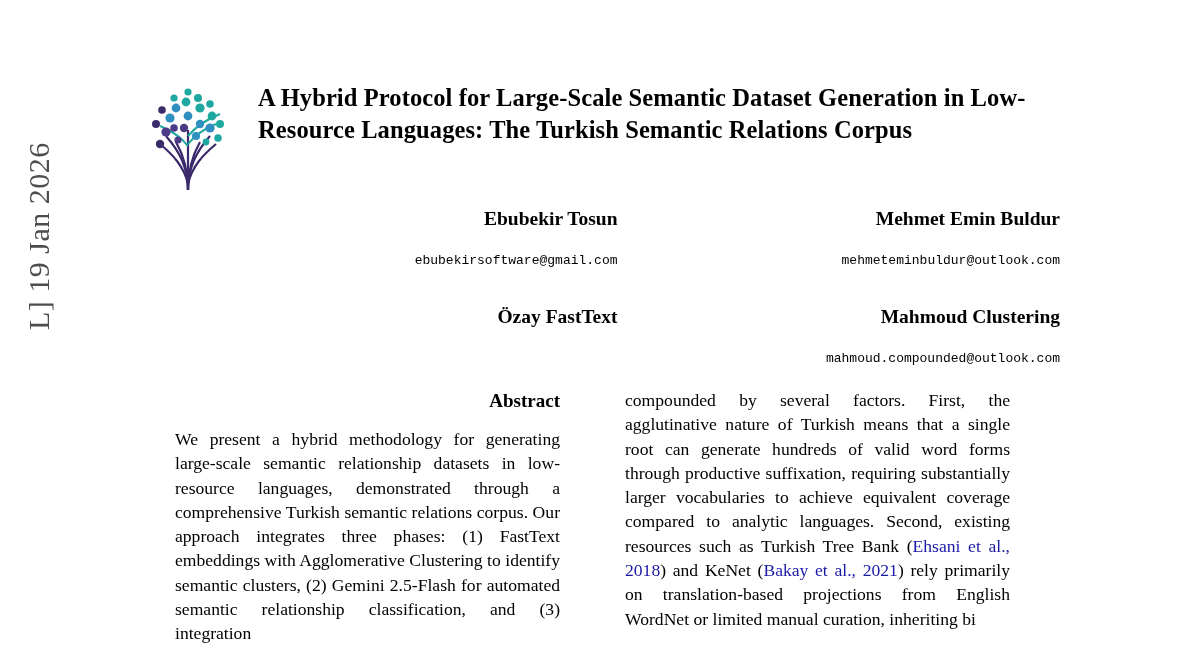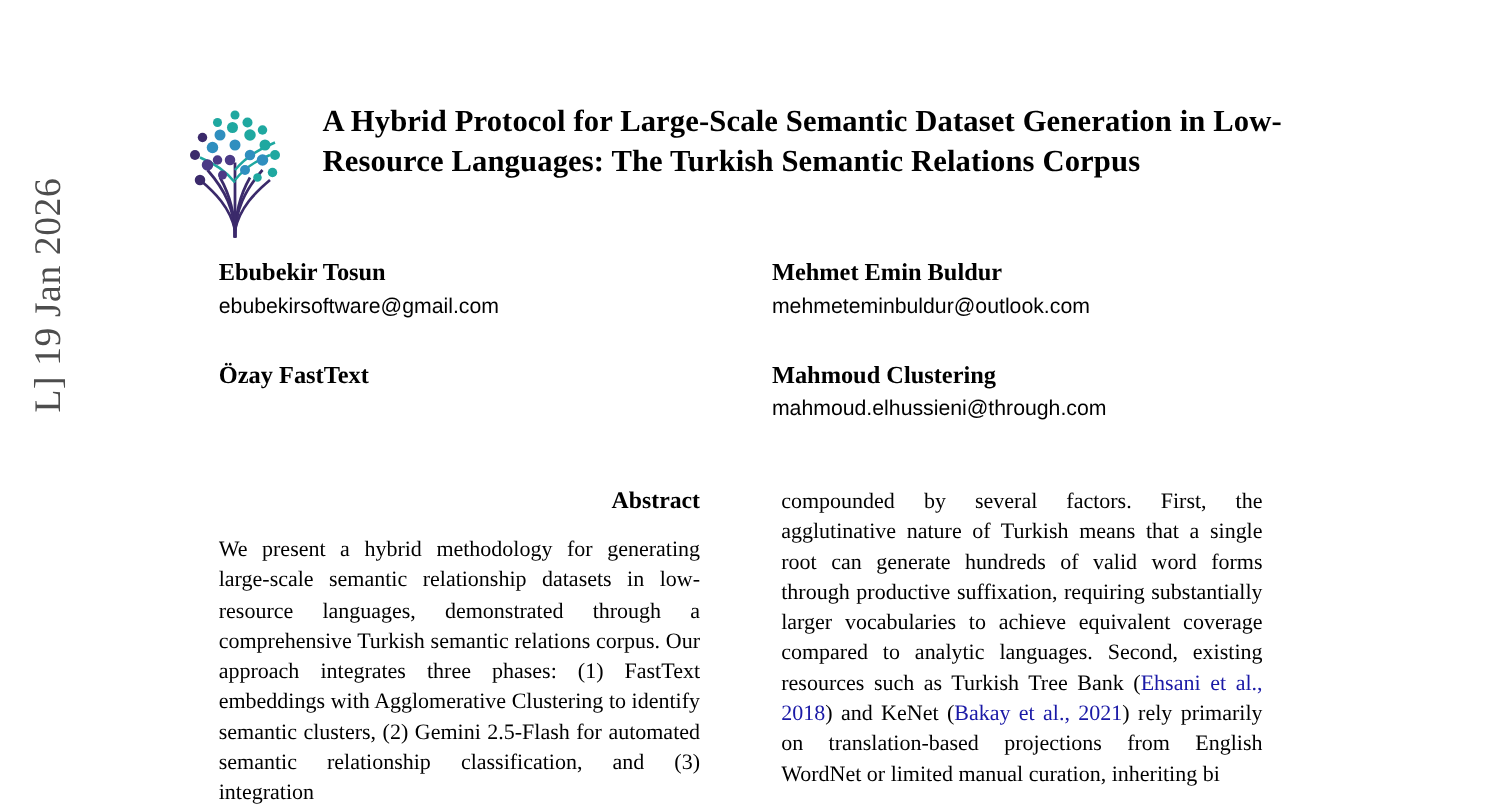--- a/index.html
+++ b/index.html
@@ -67,33 +67,33 @@
   .authors {
     position: absolute;
     left: 175px;
     top: 206px;
     width: 885px;
     display: grid;
     grid-template-columns: 1fr 1fr;
     row-gap: 30px;
   }
   .author {
-    text-align: left;
+    text-align: right;
   }
   .author-name {
     font-family: "Liberation Serif", serif;
     font-weight: bold;
     font-size: 19.5px;
     line-height: 26px;
   }
   .author-email {
-    font-family: Liberation Sans, sans-serif;
-    font-size: 17px;
+    font-family: Liberation Mono, monospace;
+    font-size: 13px;
     line-height: 26px;
-    margin-top: 0;
+    margin-top: 16px;
   }
 
   
   .columns {
     position: absolute;
     left: 175px;
     top: 388px;
     width: 885px;
     height: 262px;
     display: flex;
@@ -187,21 +187,21 @@
     </div>
     <div class="author">
       <div class="author-name">Mehmet Emin Buldur</div>
       <div class="author-email">mehmeteminbuldur@outlook.com</div>
     </div>
     <div class="author">
       <div class="author-name">Özay FastText</div>
     </div>
     <div class="author">
       <div class="author-name">Mahmoud Clustering</div>
-      <div class="author-email">mahmoud.elhussieni@through.com</div>
+      <div class="author-email">mahmoud.compounded@outlook.com</div>
     </div>
   </div>
 
   <div class="columns">
     <div class="col col-left">
       <div class="section-heading">Abstract</div>
       <p class="para">We present a hybrid methodology for generating large-scale semantic relationship datasets in low-resource languages, demonstrated through a comprehensive Turkish semantic relations corpus. Our approach integrates three phases: (1) FastText embeddings with Agglomerative Clustering to identify semantic clusters, (2) Gemini 2.5-Flash for automated semantic relationship classification, and (3) integration</p>
     </div>
     <div class="col col-right">
       <p class="para"><span>compounded by several factors. First, the agglutinative nature of Turkish means that a single root can generate hundreds of valid word forms through productive suffixation, requiring substantially larger vocabularies to achieve equivalent coverage compared to analytic languages. Second, existing resources such as Turkish Tree Bank (</span><span class="cite">Ehsani et al., 2018</span><span>) and KeNet (</span><span class="cite">Bakay et al., 2021</span><span>) rely primarily on translation-based projections from English WordNet or limited manual curation, inheriting bi</span></p>

